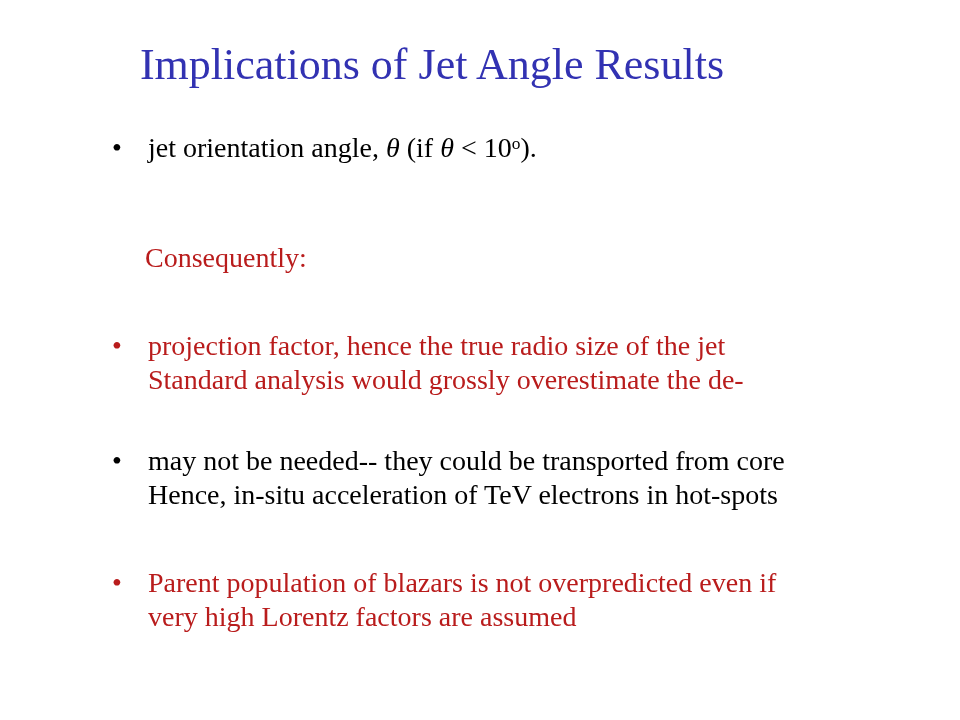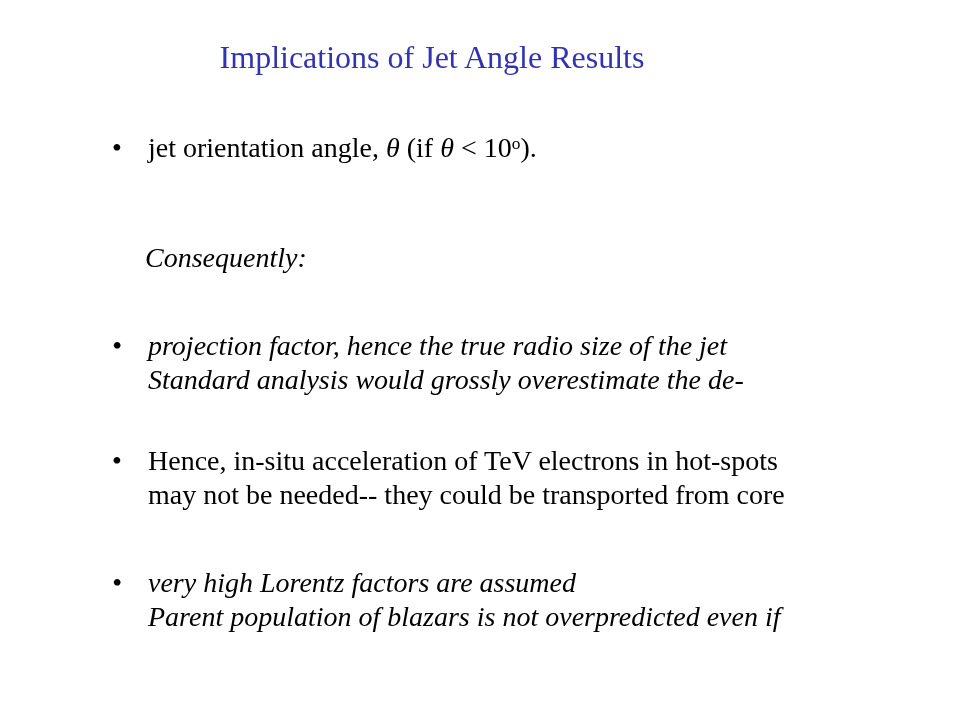--- a/index.html
+++ b/index.html
@@ -12,21 +12,21 @@
   .slide {
     position: relative;
     width: 960px; height: 720px;
     background: #ffffff;
   }
   .slide-title {
     position: absolute;
     top: 40px; left: 0;
     width: 864px;
     text-align: center;
-    font-size: 32px;
+    font-size: 44px;
     line-height: 1.12;
     color: #3232b2;
     white-space: pre-wrap;
   }
   .body-text {
     font-size: 28px;
     line-height: 34px;
   }
   .bullet {
     position: absolute;
@@ -36,21 +36,21 @@
   }
   .bullet .marker {
     flex: none;
     width: 36px;
     font-size: 28px;
     line-height: 34px;
   }
   .bullet .content { width: 782px; }
   .line { white-space: pre-wrap; }
   .black { color: #000000; }
-  .blue  { color: #000000; font-style: italic; }
+  .blue  { color: #b91c1c; }
   .greek { font-style: italic; }
   .sup {
     font-size: 0.62em;
     vertical-align: baseline;
     position: relative;
     top: -0.45em;
   }
   .note {
     position: absolute;
     left: 145px;
@@ -78,26 +78,26 @@
     <div class="marker">•</div>
     <div class="content">
       <div class="line">projection factor, hence the true radio size of the jet</div>
       <div class="line">Standard analysis would grossly overestimate the de-</div>
     </div>
   </div>
 
   <div class="bullet body-text black" style="top:444px;">
     <div class="marker">•</div>
     <div class="content">
+      <div class="line">may not be needed-- they could be transported from core</div>
       <div class="line">Hence, in-situ acceleration of TeV electrons in hot-spots</div>
-      <div class="line">may not be needed-- they could be transported from core</div>
     </div>
   </div>
 
   <div class="bullet body-text blue" style="top:566px;">
     <div class="marker">•</div>
     <div class="content">
+      <div class="line">Parent population of blazars is not overpredicted even if</div>
       <div class="line">very high Lorentz factors are assumed</div>
-      <div class="line">Parent population of blazars is not overpredicted even if</div>
     </div>
   </div>
 
 </div>
 
 </body></html>

